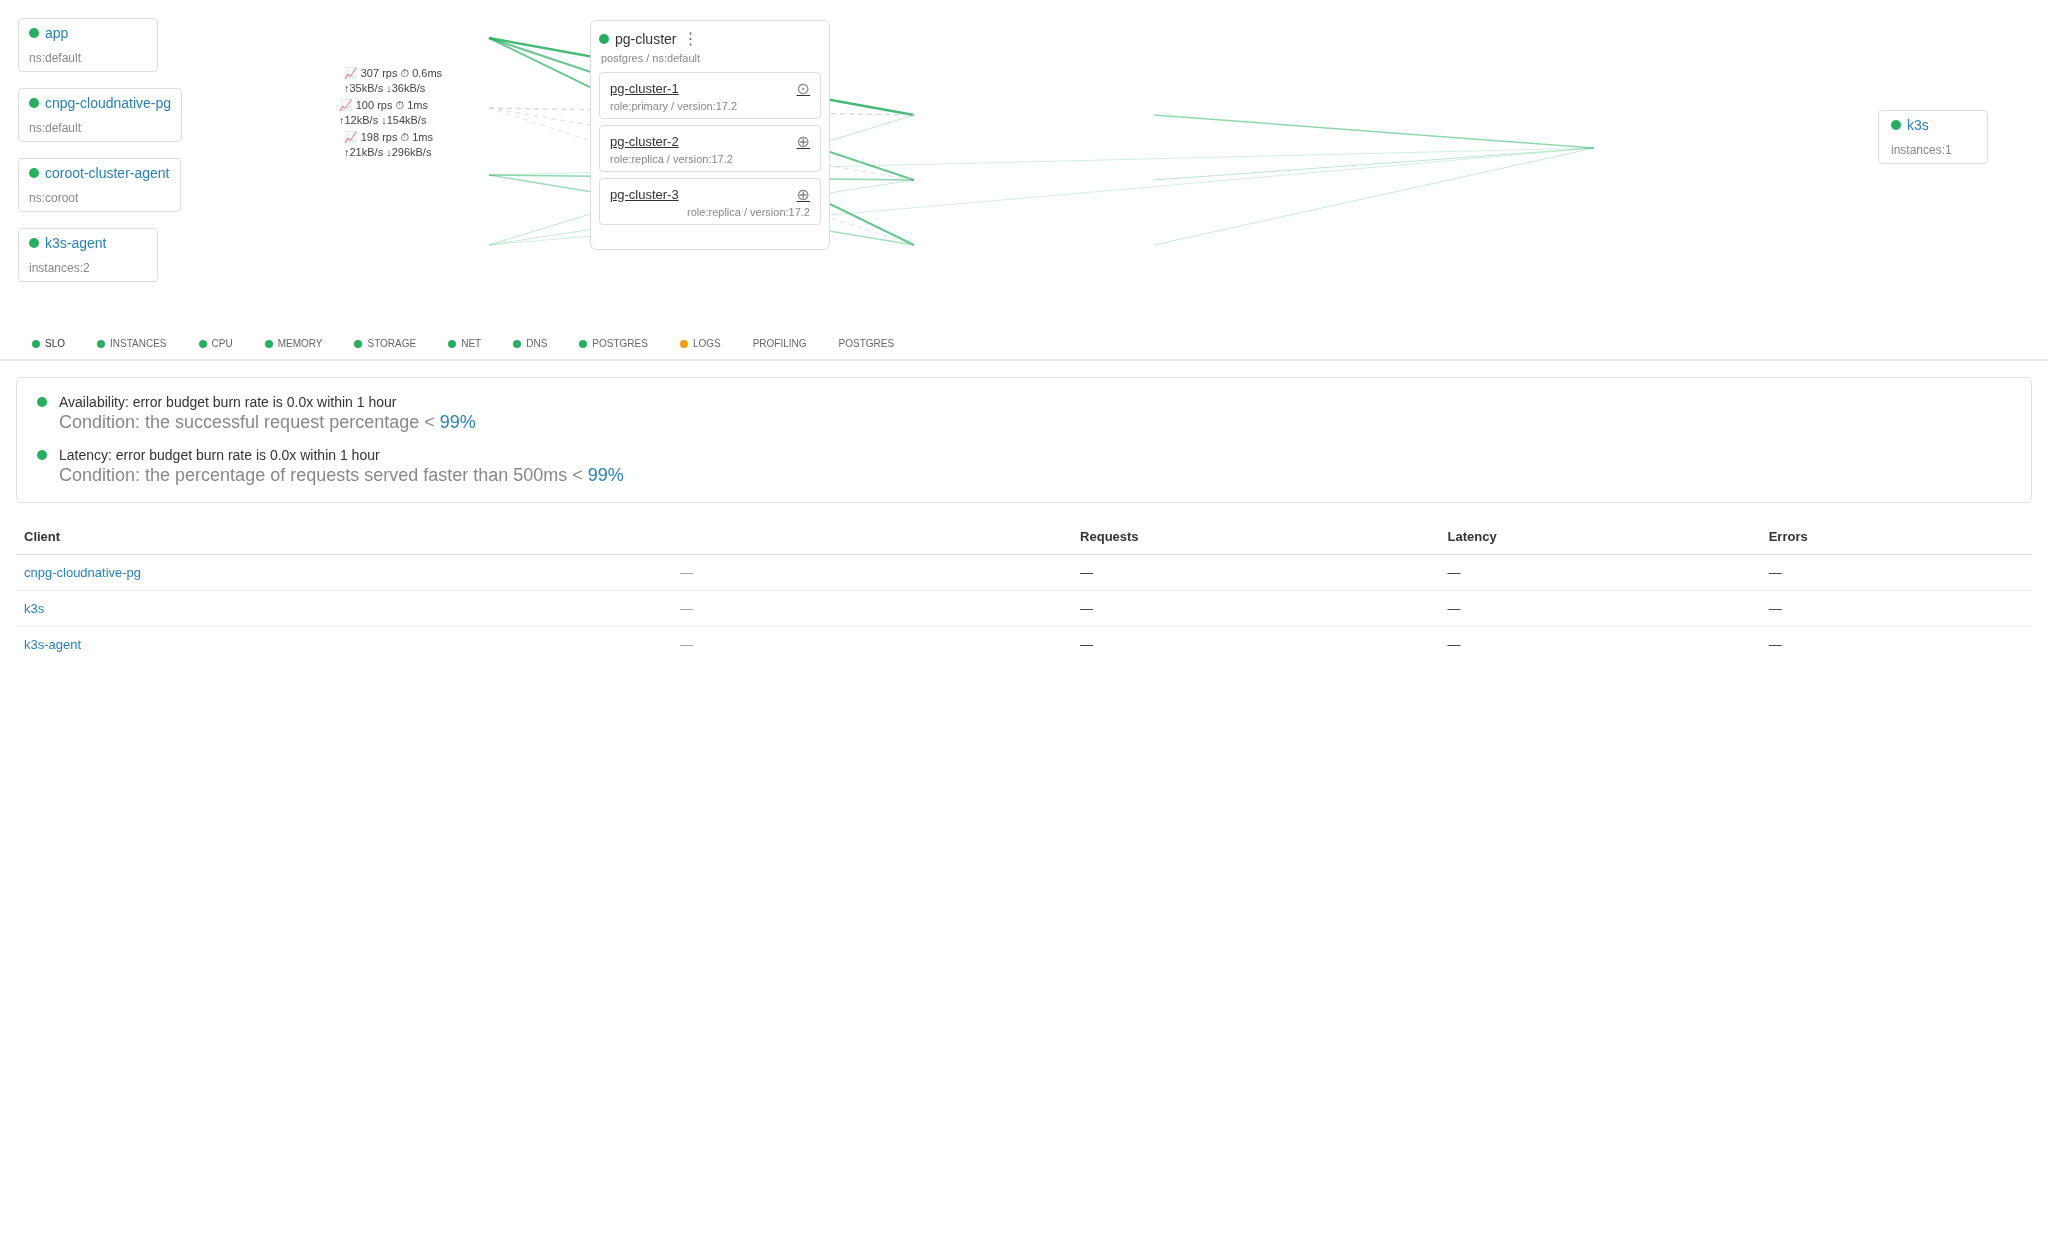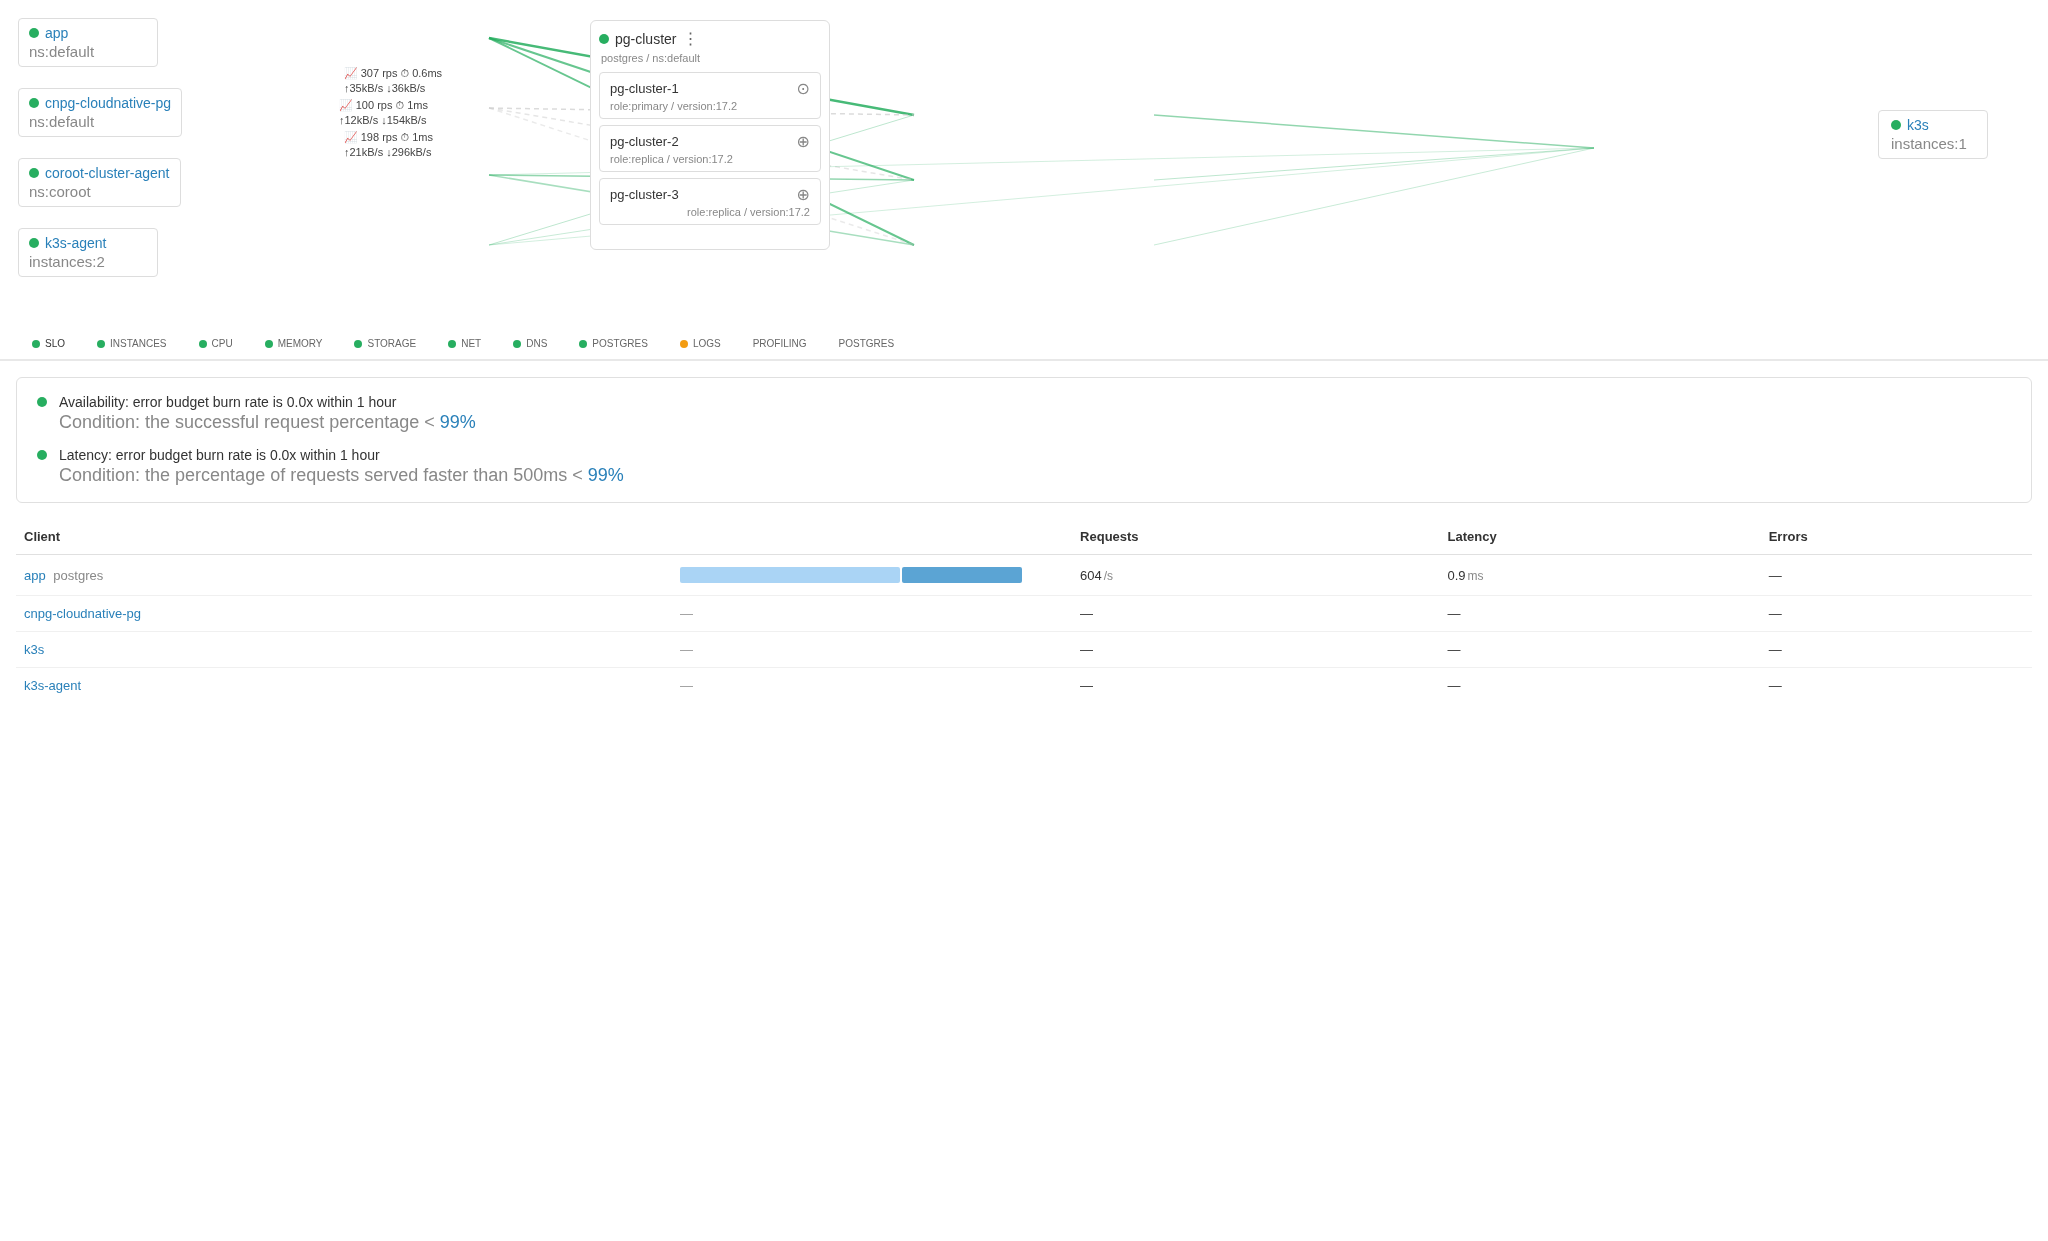--- a/index.html
+++ b/index.html
@@ -25,23 +25,23 @@
     }
     .node-title {
       font-size: 14px;
       font-weight: 500;
       color: #2980b9;
       display: flex;
       align-items: center;
       gap: 6px;
     }
     .node-subtitle {
-      font-size: 15px;
-      color: #888;
-      margin-top: 2px;
+      font-size: 12px;
+      color: #888;
+      margin-top: 10px;
     }
     .dot {
       width: 10px; height: 10px;
       border-radius: 50%;
       display: inline-block;
       flex-shrink: 0;
     }
     .dot-green { background: #27ae60; }
 
     
@@ -83,20 +83,21 @@
       background: #fff;
     }
     .pg-node:last-child { margin-bottom: 16px; text-align: right; }
     .pg-node-header {
       display: flex;
       align-items: center;
       justify-content: space-between;
       font-size: 13px;
       font-weight: 500;
       color: #333;
+      text-decoration: underline;
     }
     .pg-node-sub {
       font-size: 11px;
       color: #888;
       margin-top: 2px;
     }
     .db-icon {
       font-size: 16px;
       color: #888;
     }
@@ -446,39 +447,20 @@
       <tr>
         <th>Client</th>
         <th class="bar-cell"></th>
         <th>Requests</th>
         <th>Latency</th>
         <th>Errors</th>
       </tr>
     </thead>
     <tbody>
 
-      <tr>
-        <td>
-          <span class="client-name">app</span>
-          <span class="client-label">postgres</span>
-        </td>
-        <td class="bar-cell">
-          <div class="bar-container">
-            <div class="bar-segment bar-light" style="width:220px;"></div>
-            <div class="bar-segment bar-dark" style="width:120px;"></div>
-          </div>
-        </td>
-        <td>
-          <span>604</span><span class="unit">/s</span>
-        </td>
-        <td>
-          <span>0.9</span><span class="unit">ms</span>
-        </td>
-        <td class="dash-value">—</td>
-      </tr>
 
       <tr>
         <td>
           <span class="client-name">cnpg-cloudnative-pg</span>
         </td>
         <td class="bar-cell">
           <span class="dash-value">—</span>
         </td>
         <td class="dash-value">—</td>
         <td class="dash-value">—</td>

